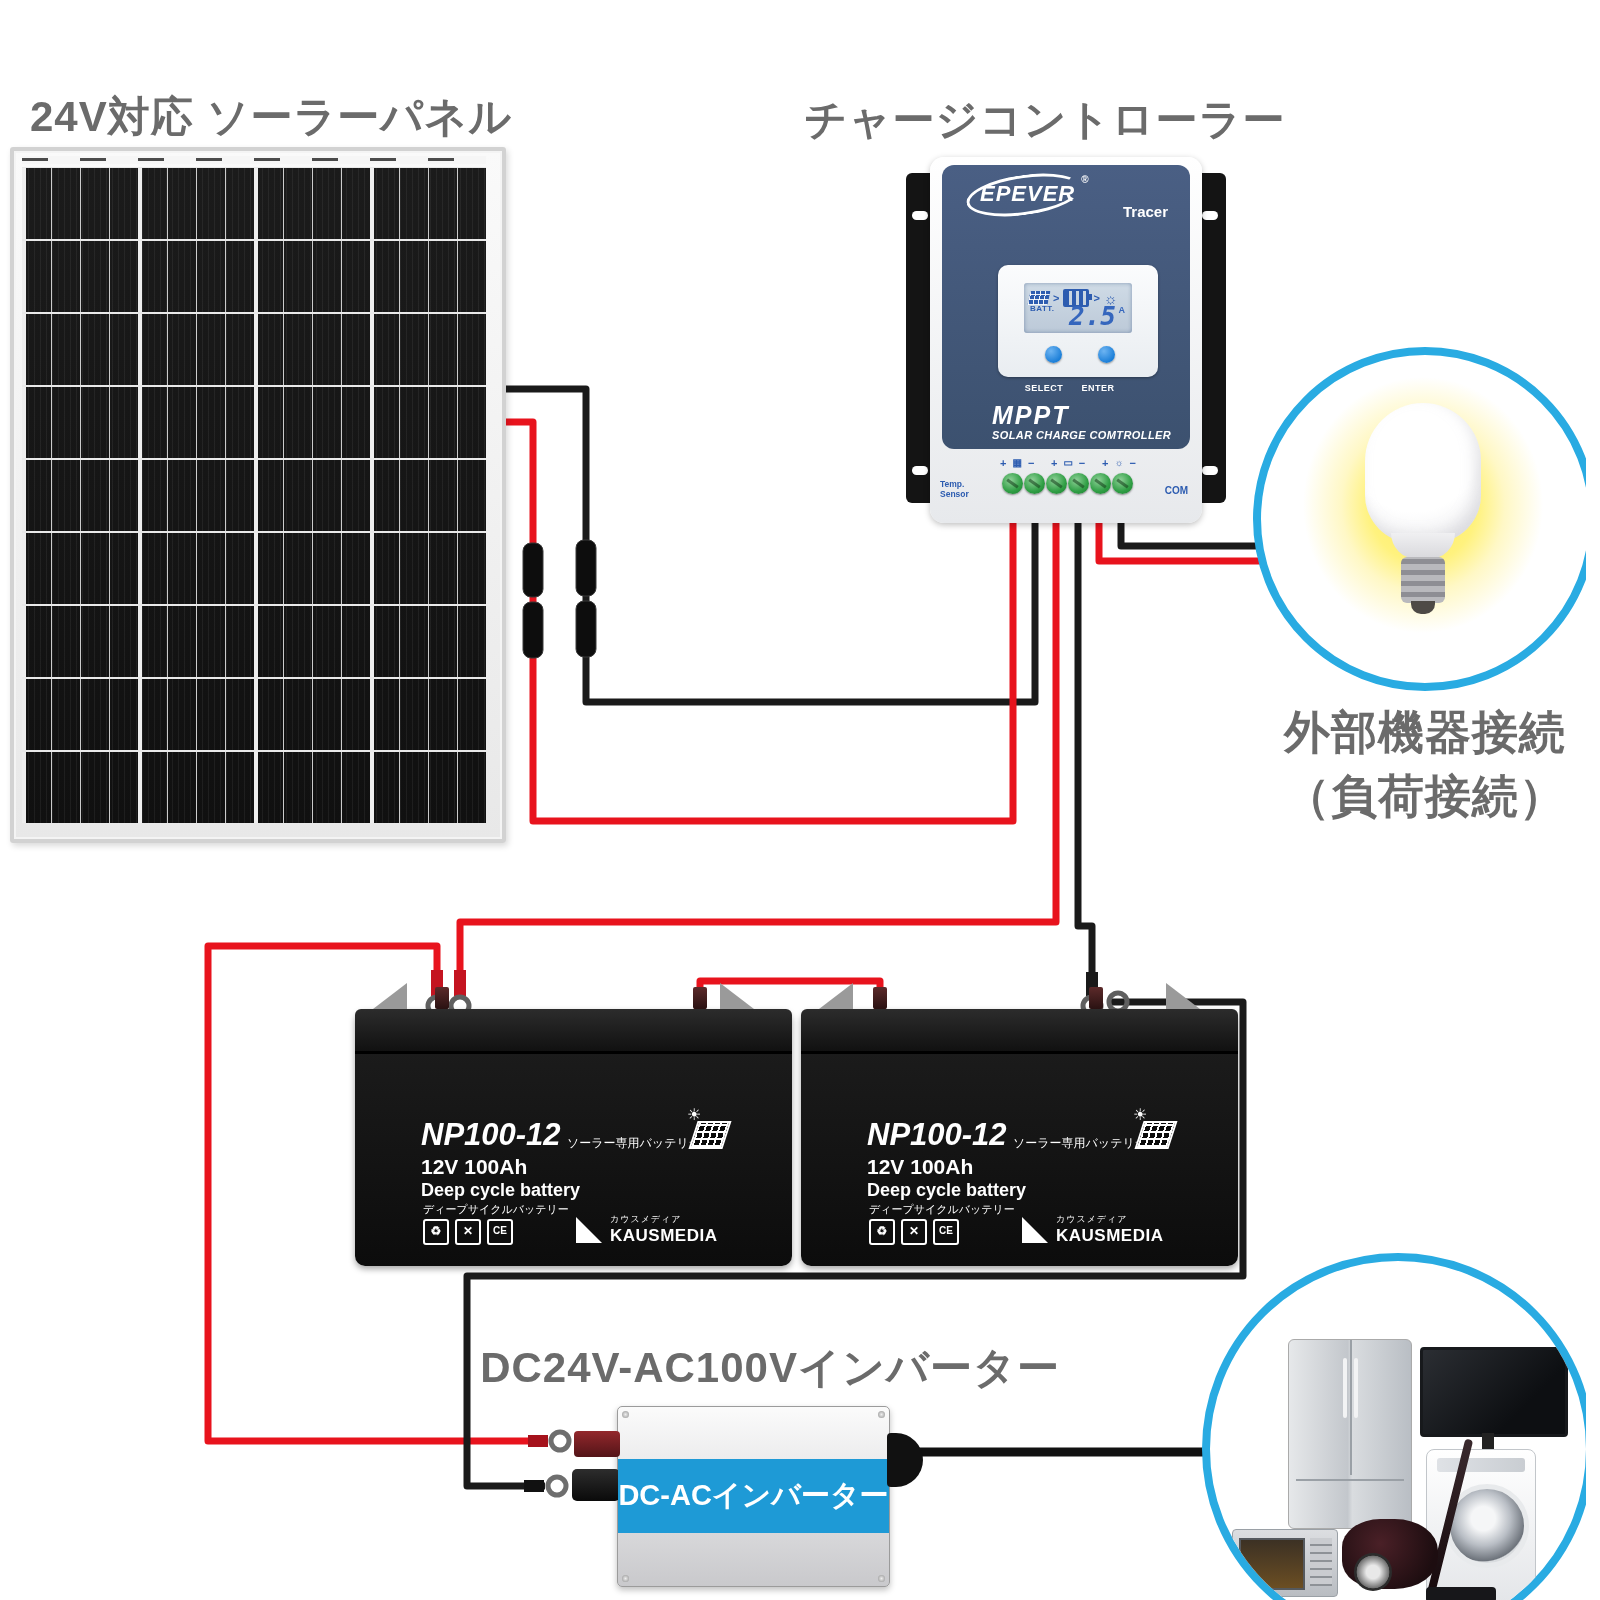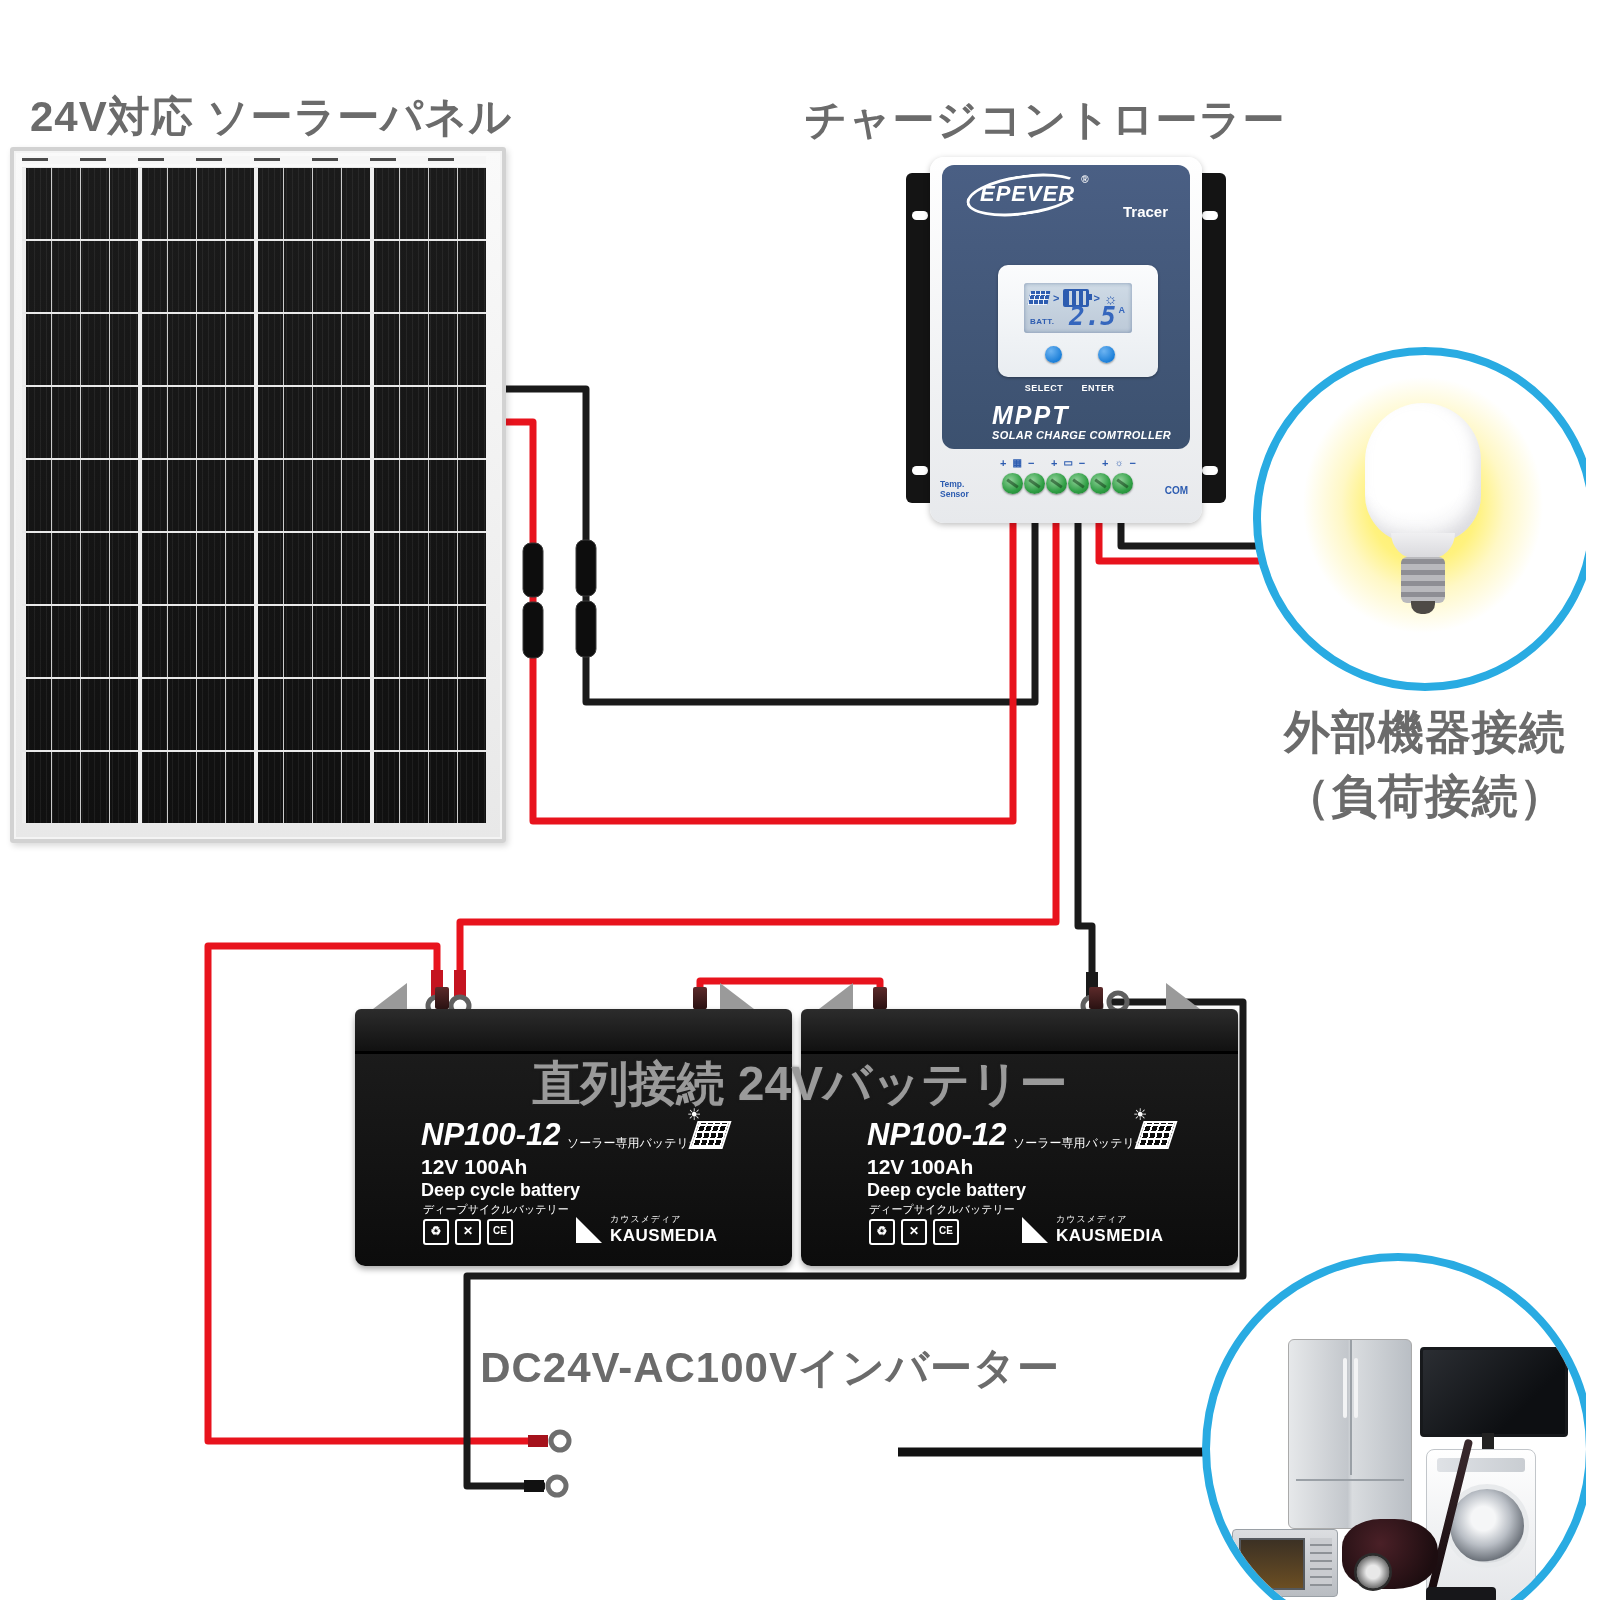--- a/index.html
+++ b/index.html
@@ -51,21 +51,21 @@
   .lcd-row{position:absolute;left:5px;top:6px;width:98px;display:flex;align-items:center;gap:4px;}
   .ic-panel{width:20px;height:14px;background:
       repeating-linear-gradient(90deg,rgba(255,255,255,.9) 0 1px,transparent 1px 5px),
       repeating-linear-gradient(0deg,rgba(255,255,255,.9) 0 1px,transparent 1px 5px),#2d5cb0;
       transform:skewX(-12deg);}
   .ic-batt{width:22px;height:14px;border:2px solid #2d5cb0;border-radius:2px;position:relative;
       background:repeating-linear-gradient(90deg,#2d5cb0 0 4px,transparent 4px 7px);}
   .ic-batt:after{content:"";position:absolute;right:-5px;top:3px;width:3px;height:6px;background:#2d5cb0;}
   .lcd-arrow{font-size:11px;font-weight:bold;}
   .ic-sun{font-size:15px;line-height:1;}
-  .lcd-batt-label{position:absolute;left:6px;bottom:7px;font-size:8px;font-weight:bold;letter-spacing:.5px;text-align:right;}
+  .lcd-batt-label{position:absolute;left:6px;bottom:20px;font-size:8px;font-weight:bold;letter-spacing:.5px;text-align:right;}
   .lcd-amps{position:absolute;right:16px;bottom:2px;font-family:"DejaVu Sans Mono",monospace;
       font-size:26px;font-weight:bold;font-style:italic;color:#3566bd;}
   .lcd-ampunit{position:absolute;right:7px;bottom:18px;font-size:9px;font-weight:bold;color:#3566bd;}
   .cbtn{position:absolute;top:81px;width:17px;height:17px;border-radius:50%;
       background:radial-gradient(circle at 35% 30%,#6db4f2,#1c7fd8 70%);box-shadow:0 1px 2px rgba(0,0,0,.4);}
   .cbtn.select{left:47px;} .cbtn.enter{left:100px;}
   .btn-label{position:absolute;top:218px;color:#fff;font-size:9px;font-weight:bold;letter-spacing:.5px;width:60px;text-align:center;}
   .btn-label.select{left:72px;} .btn-label.enter{left:126px;}
   .mppt{position:absolute;left:50px;top:236px;color:#fff;font-size:25px;font-weight:bold;font-style:italic;letter-spacing:2px;}
   .csub{position:absolute;left:50px;top:264px;color:#fff;font-size:11px;font-weight:bold;font-style:italic;letter-spacing:.4px;}
@@ -345,23 +345,34 @@
       <span class="sail"></span>
       <span class="kaus-jp">カウスメディア</span>
       <span class="kaus-en">KAUSMEDIA</span>
     </div>
     <div class="sunpanel">
         <span class="sp-sun">☀</span>
         <span class="sp-grid"></span>
       </div>
   </div>
 
-  <div class="abs series-label">直列接続 24Vバッテリー</div>
 
   <div class="big-label center inv-label">DC24V-AC100Vインバーター</div>
+  <div class="abs inverter">
+    <div class="screw" style="left:4px;top:4px;"></div>
+    <div class="screw" style="right:4px;top:4px;"></div>
+    <div class="screw" style="left:4px;bottom:4px;"></div>
+    <div class="screw" style="right:4px;bottom:4px;"></div>
+    <div class="inv-term-red"></div>
+    <div class="inv-term-blk"></div>
+    <div class="inv-band">
+      <span class="inv-band-text">DC-ACインバーター</span>
+    </div>
+    <div class="ac-plug"></div>
+  </div>
 
   <div class="abs app-circle">
     <div class="fridge">
       <span class="fr-handle" style="left:44%;"></span>
         <span class="fr-handle" style="left:53%;"></span>
     </div>
     <div class="tv"></div>
     <div class="tv-neck"></div>
     <div class="washer">
         <div class="w-door"></div>

